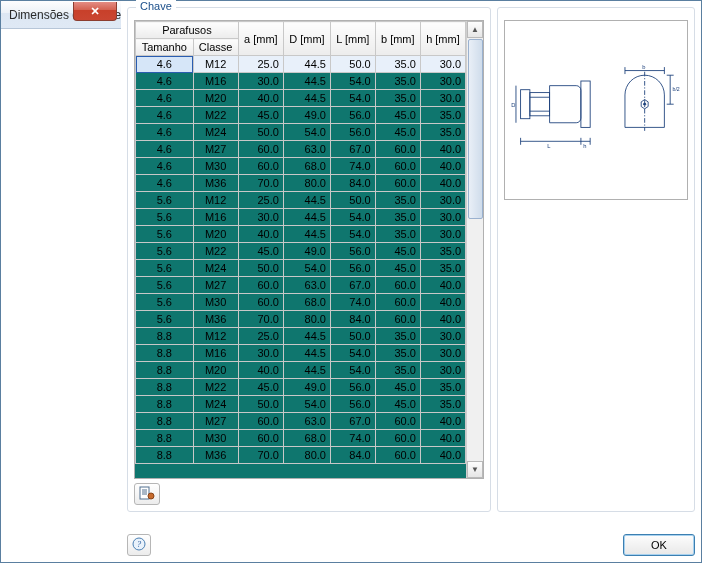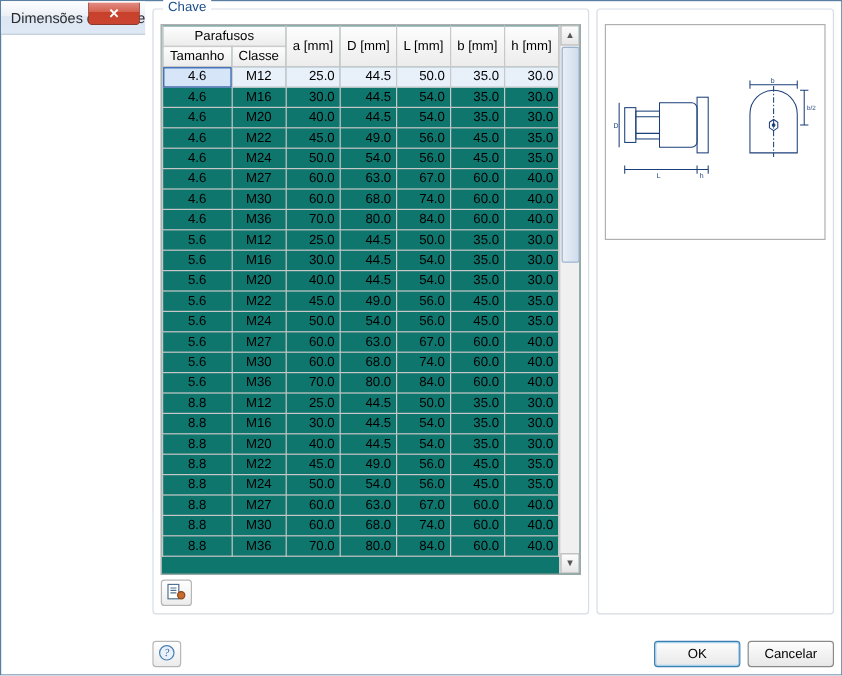--- a/index.html
+++ b/index.html
@@ -554,18 +554,15 @@
           <svg viewBox="0 0 14 14">
             <circle cx="7" cy="7" r="6" fill="#e9f2fb" stroke="#4a7fb3"></circle>
             <text x="7" y="10" text-anchor="middle" font-size="9" fill="#2a5d9e" font-family="Georgia" font-style="italic">?</text>
           </svg>
         </span>
       </div>
       <div class="spacer"></div>
       <div class="btn default">
         <span>OK</span>
       </div>
-      <div class="btn">
-        <span>Cancelar</span>
-      </div>
     </div>
   </div>
 </div>
 
 </body></html>

